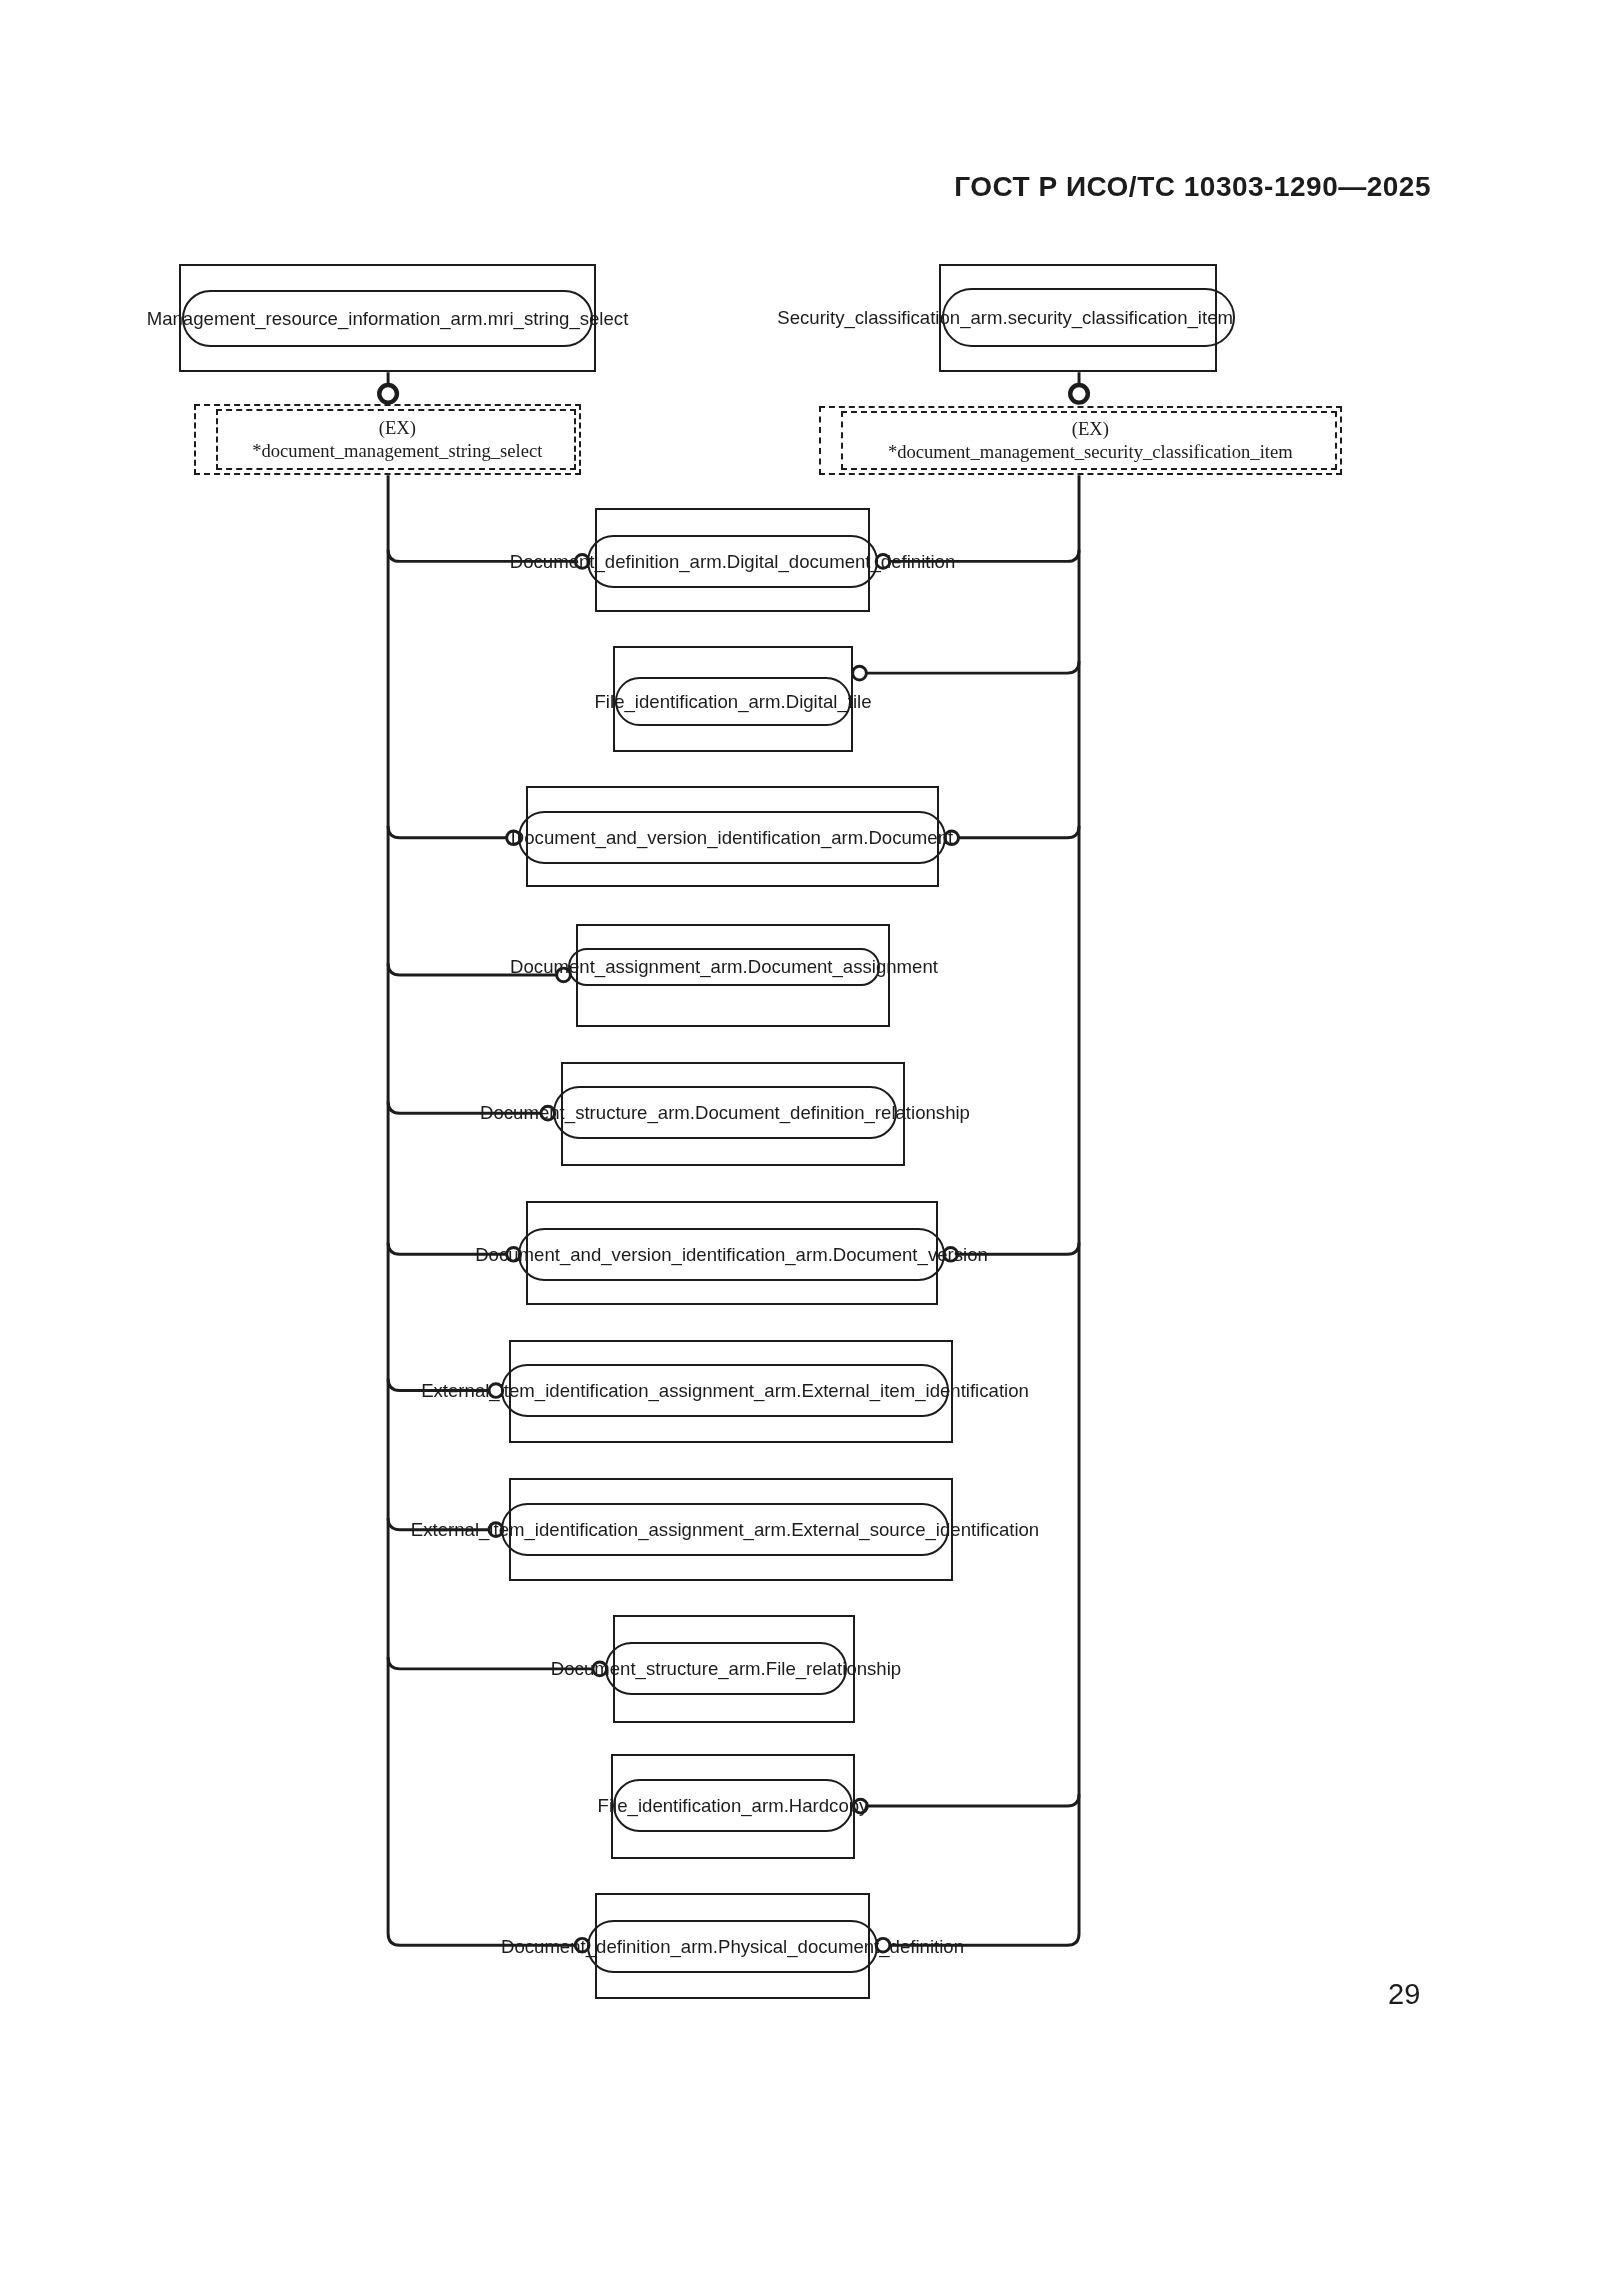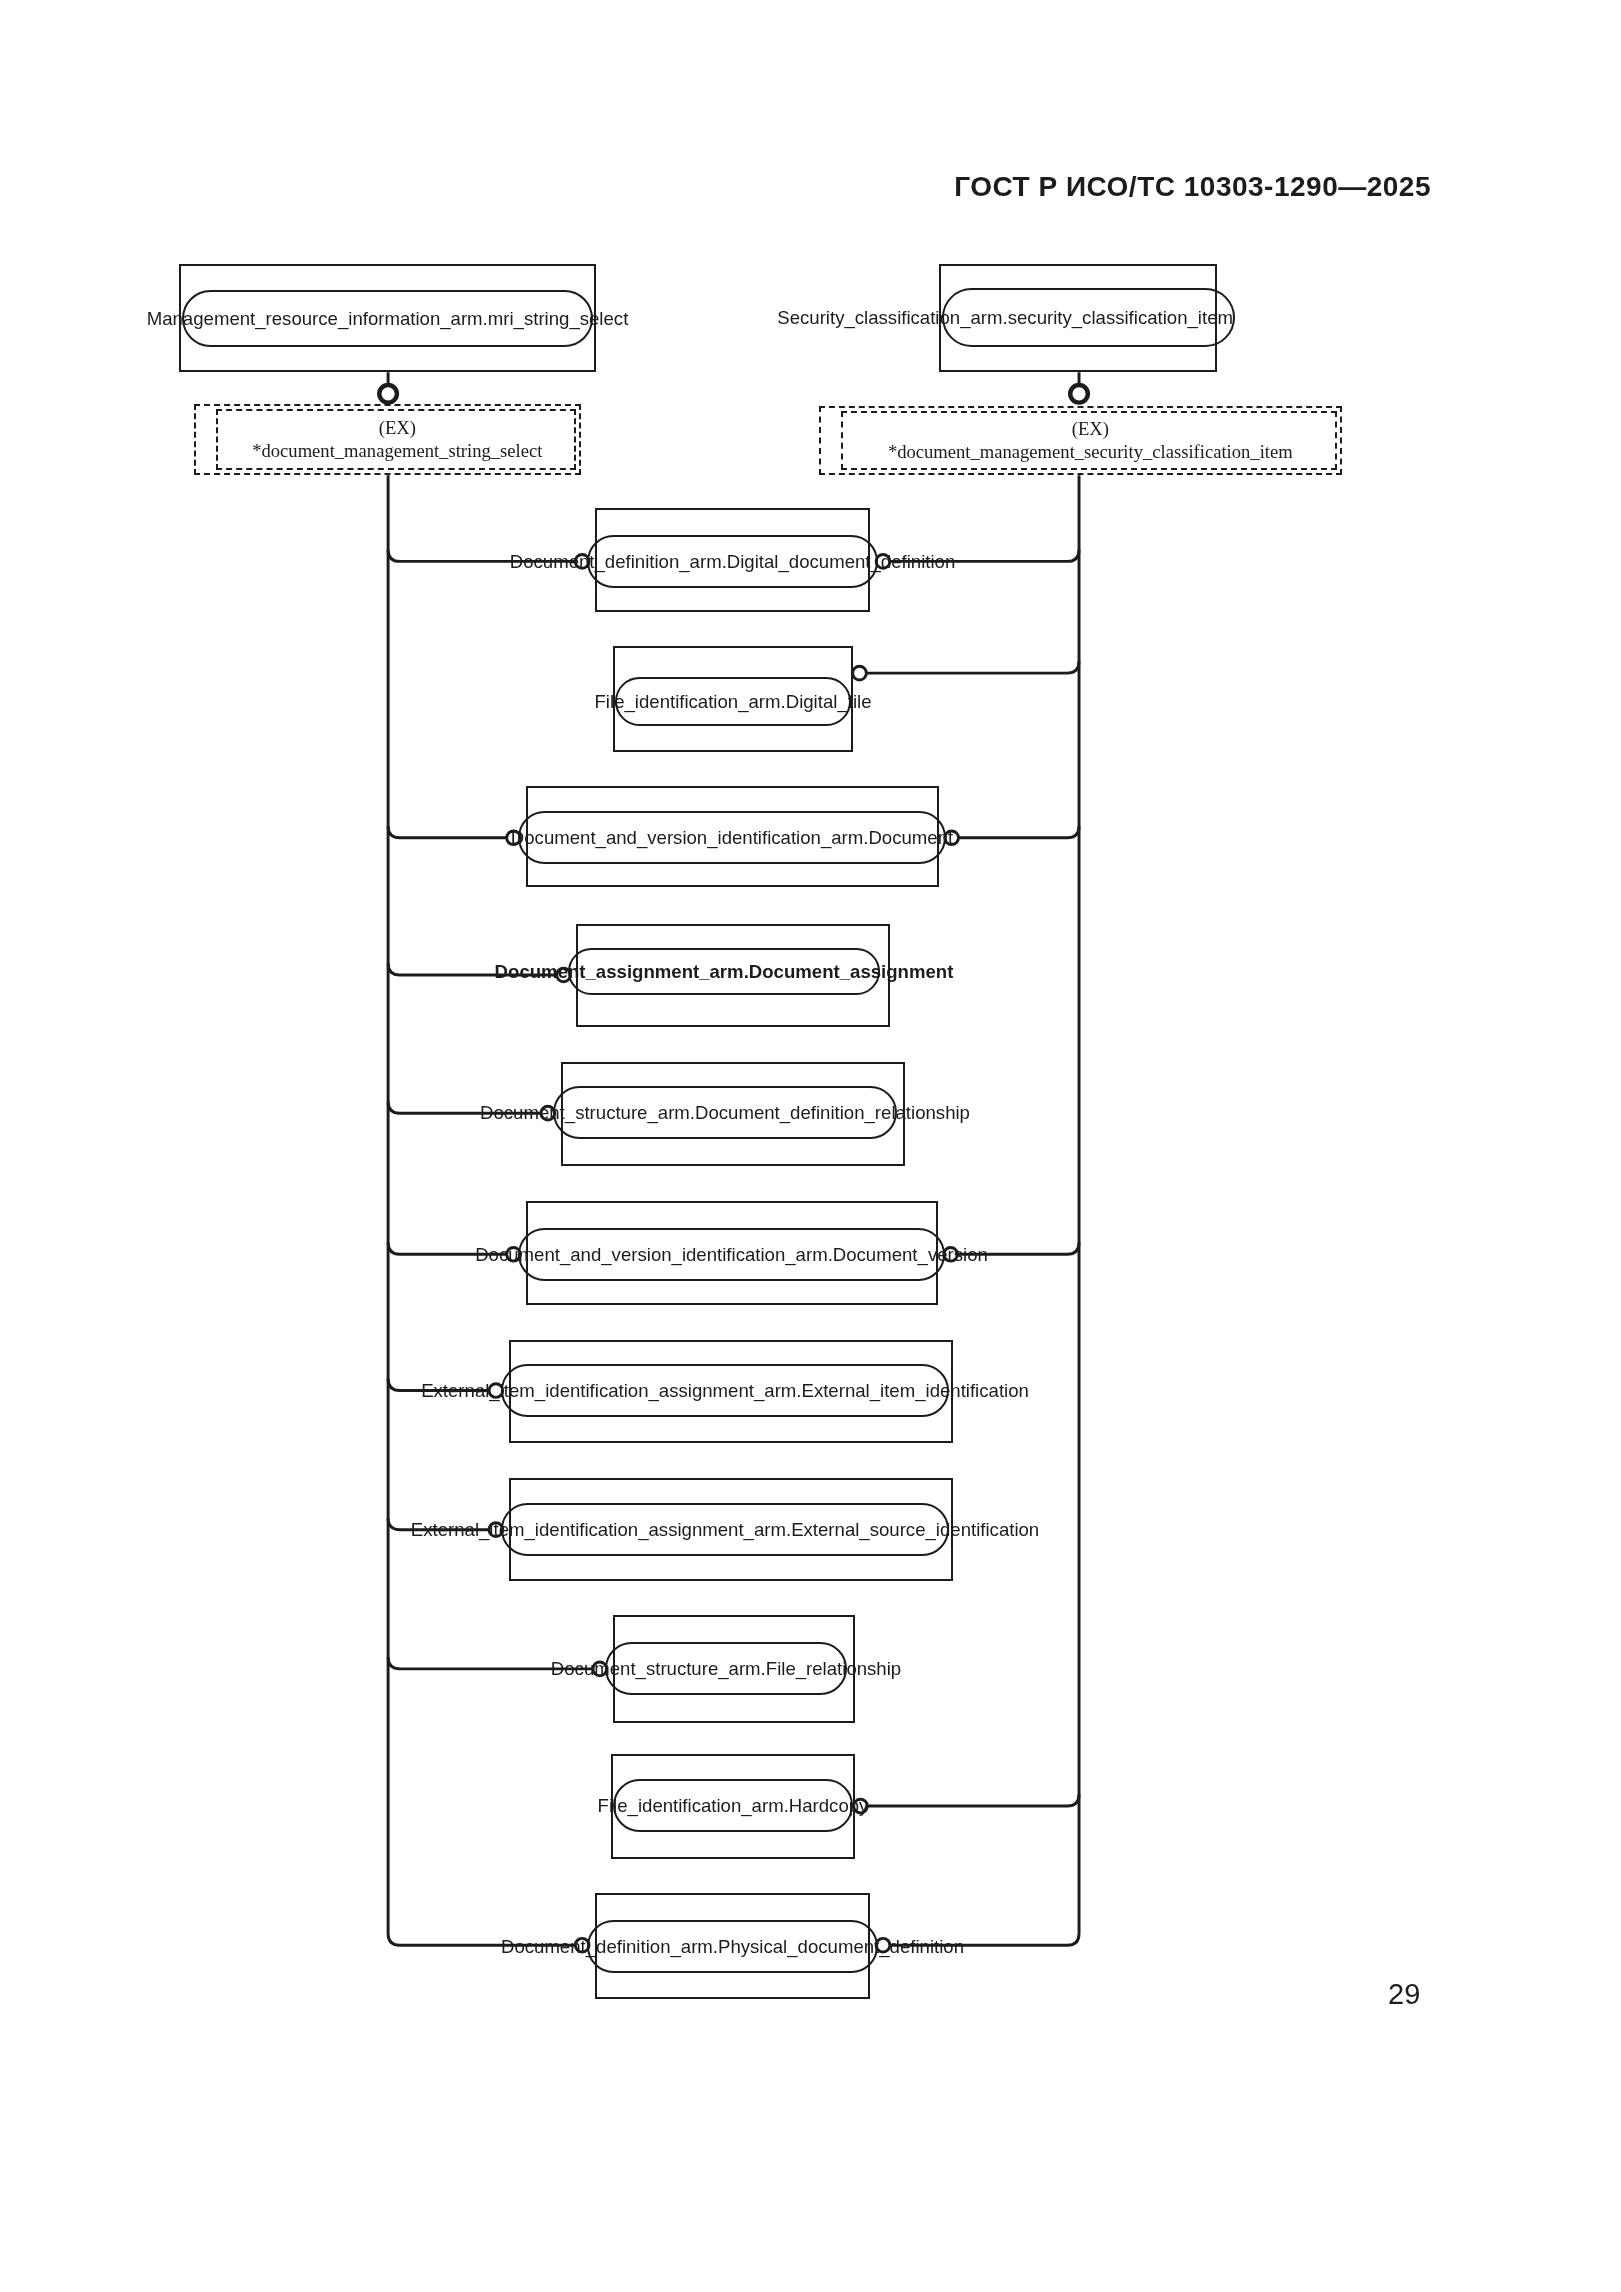--- a/index.html
+++ b/index.html
@@ -160,21 +160,21 @@
     <span>Digital_file</span>
   </div>
 
   <div class="rect-frame" style="left:526px;top:762px;width:413px;height:101px;"></div>
   <div class="oval" style="left:518px;top:787px;width:428px;height:53px;">
     <span>Document_and_version_identification_arm.</span>
     <span>Document</span>
   </div>
 
   <div class="rect-frame" style="left:576px;top:900px;width:314px;height:103px;"></div>
-  <div class="oval" style="left:568px;top:924px;width:312px;height:47px;font-weight:bold;">
+  <div class="oval" style="left:568px;top:924px;width:312px;height:38px;">
     <span>Document_assignment_arm.</span>
     <span>Document_assignment</span>
   </div>
 
   <div class="rect-frame" style="left:561px;top:1038px;width:344px;height:104px;"></div>
   <div class="oval" style="left:553px;top:1062px;width:344px;height:53px;">
     <span>Document_structure_arm.</span>
     <span>Document_definition_relationship</span>
   </div>
 

